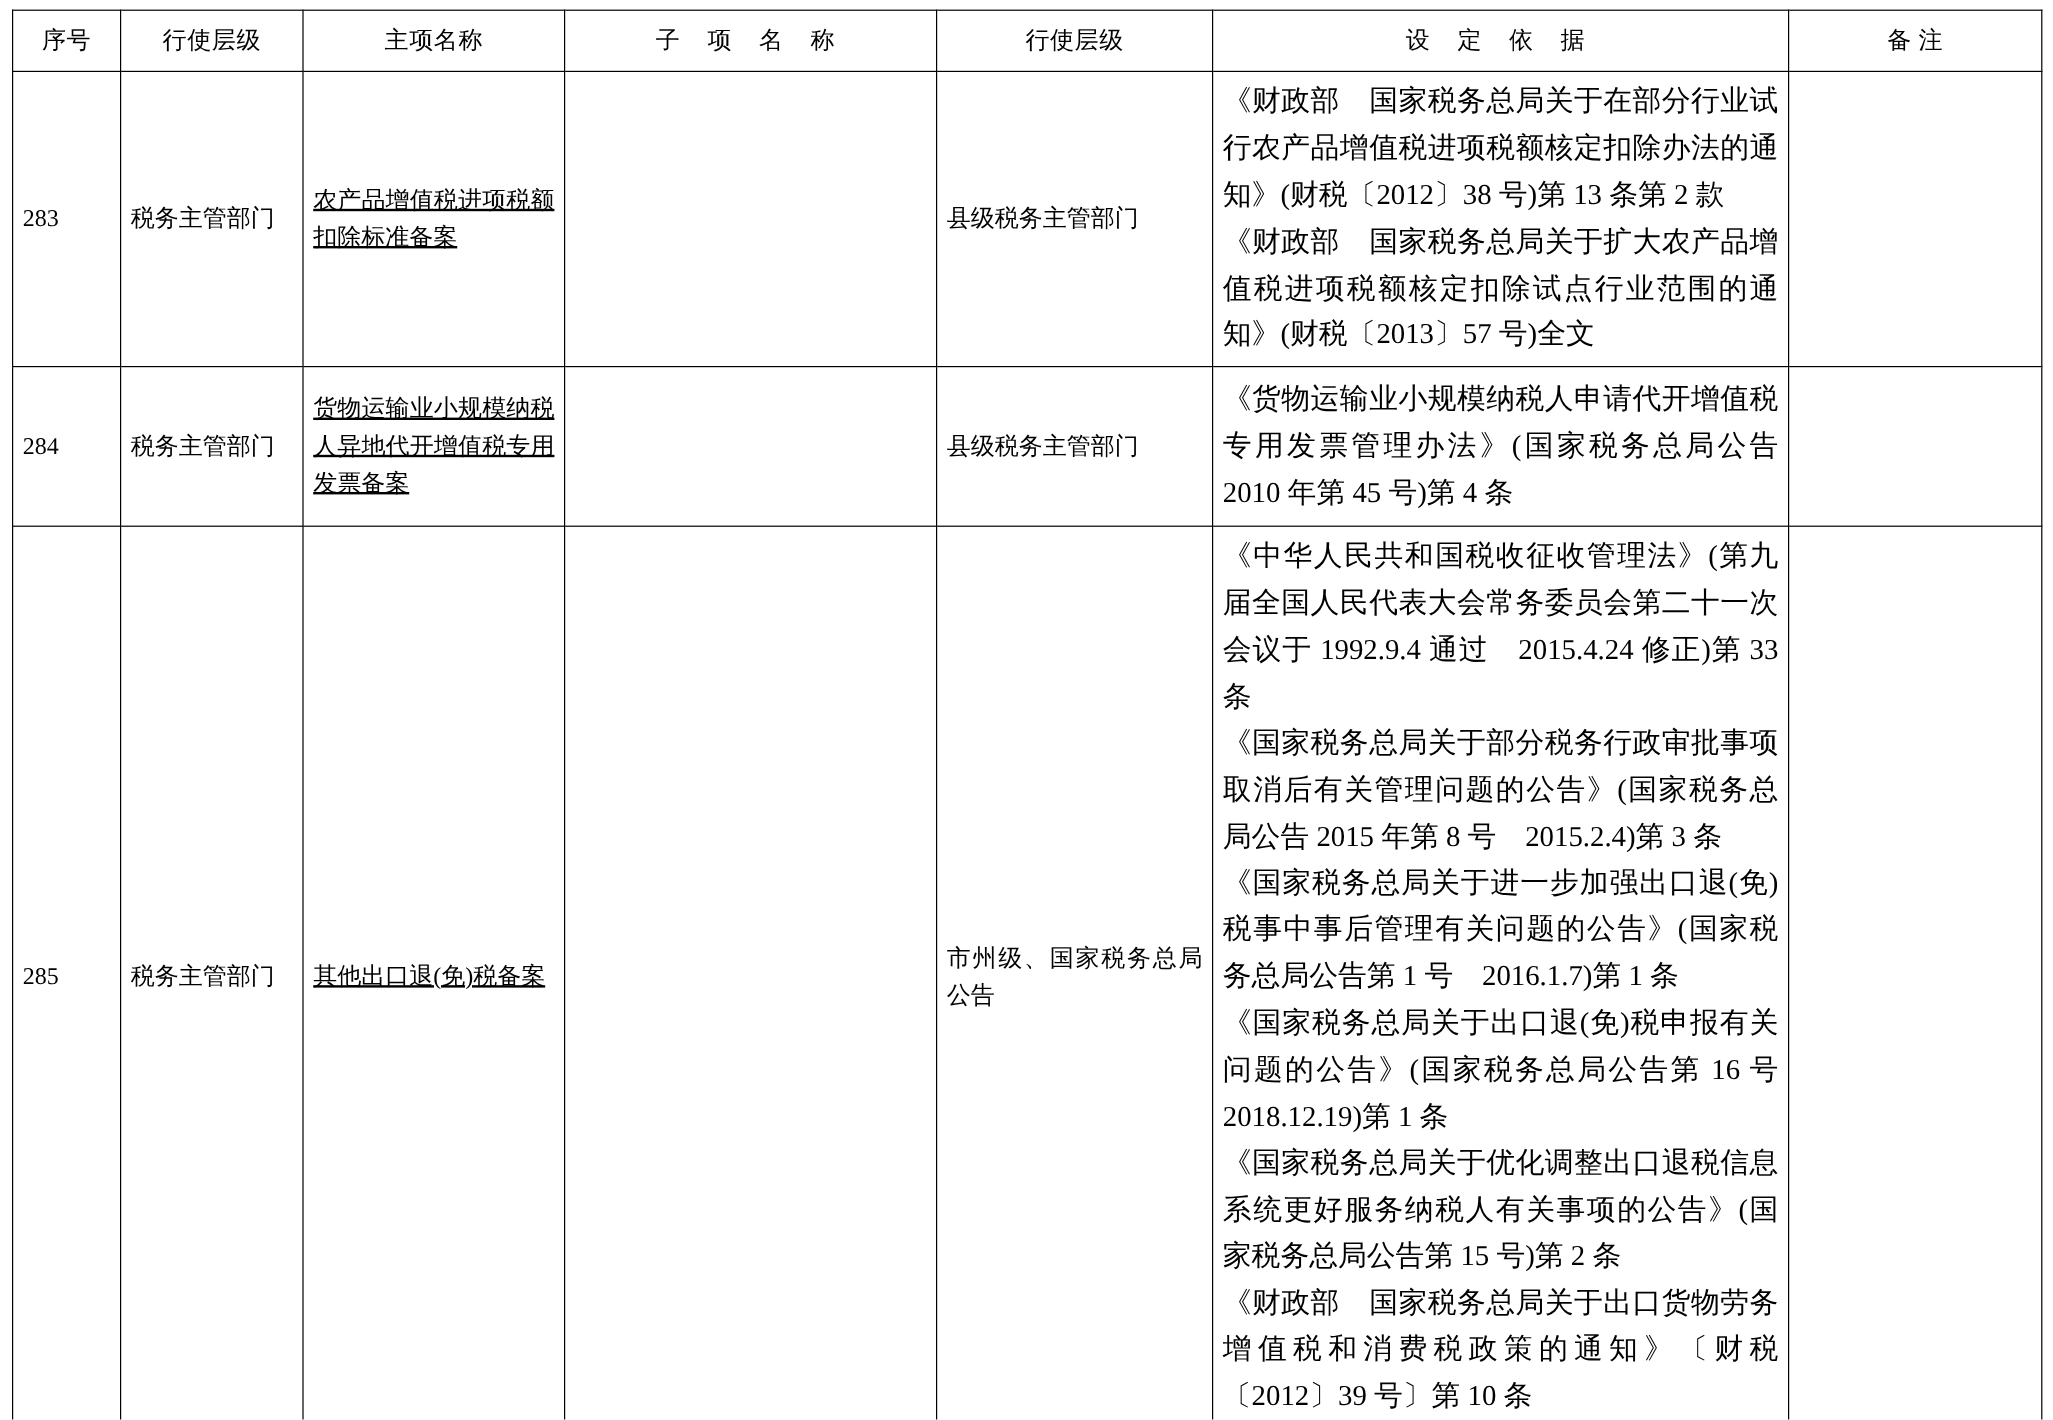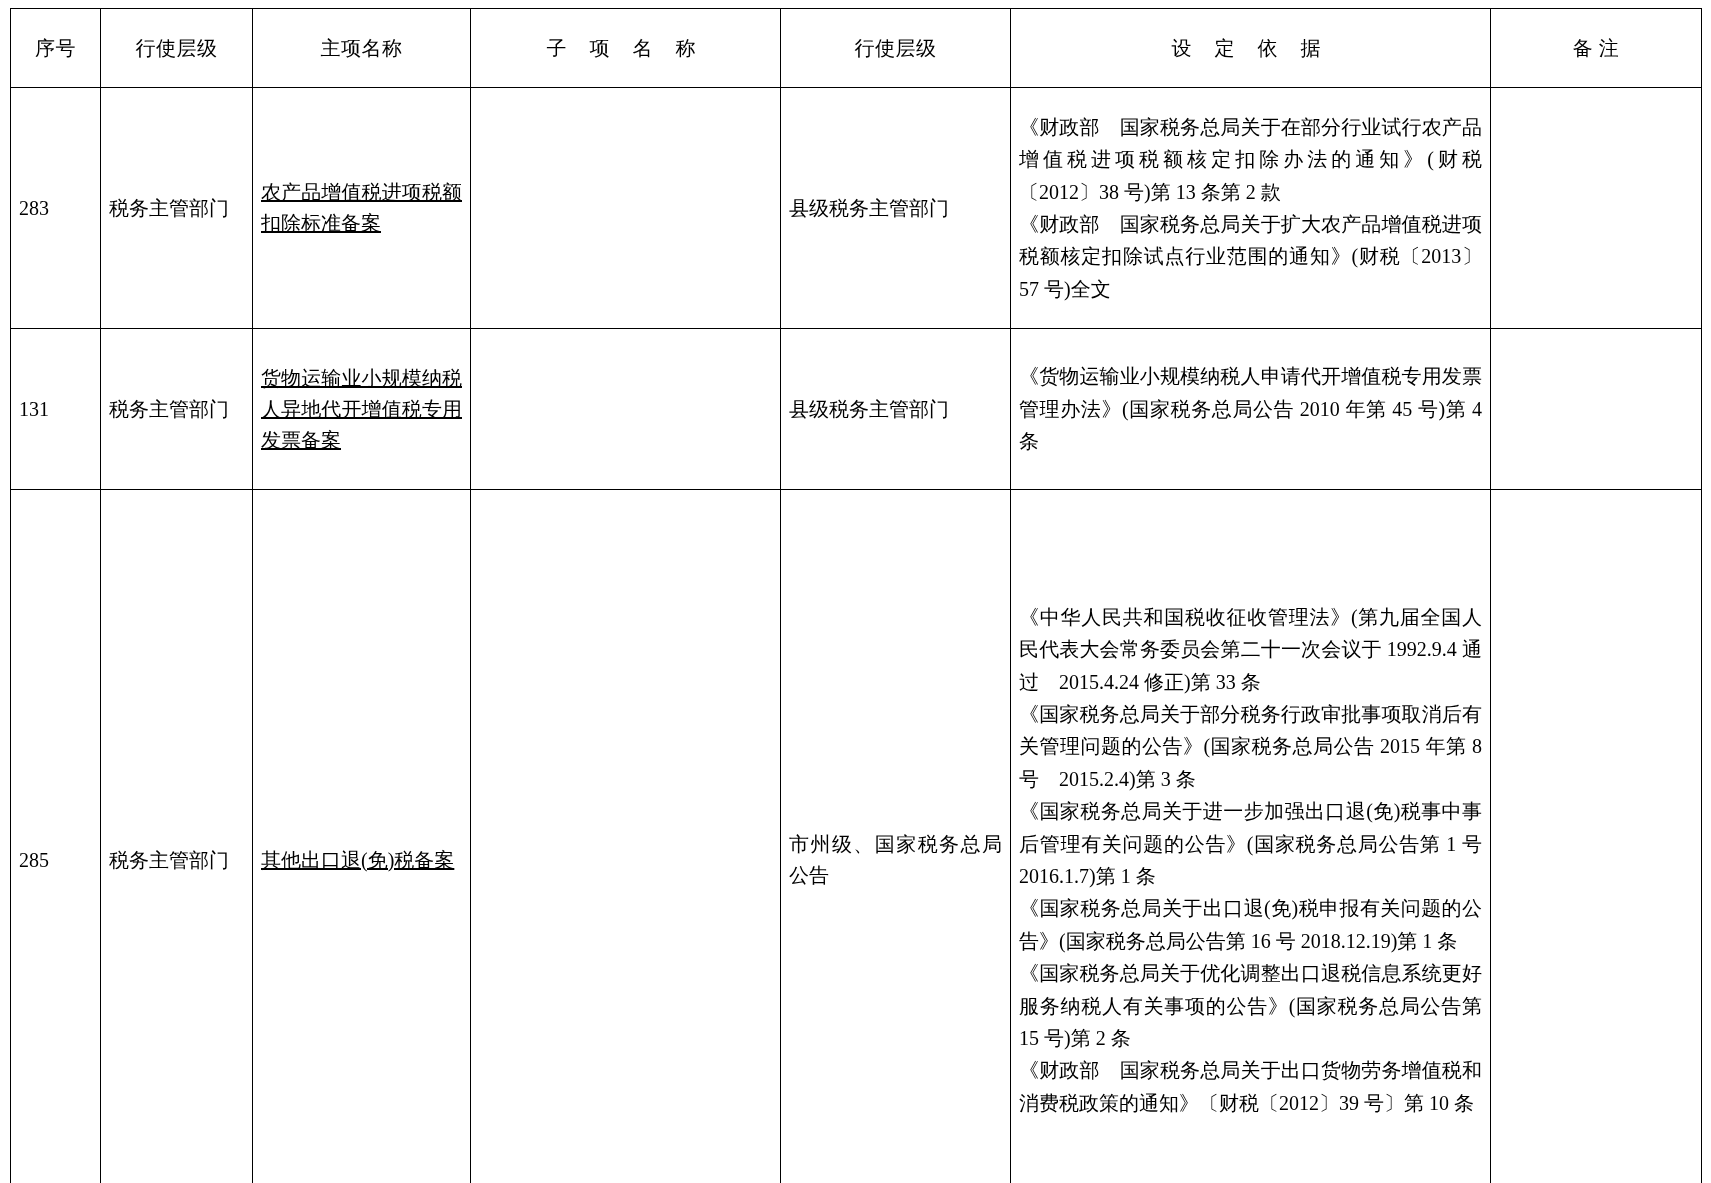--- a/index.html
+++ b/index.html
@@ -21,21 +21,21 @@
   }
   table.doc-table {
     border-collapse: collapse;
     width: 1691px;
     table-layout: fixed;
   }
   table.doc-table td,
   table.doc-table th {
     border: 1px solid #000000;
     vertical-align: middle;
-    padding: 20px 8px;
+    padding: 6px 8px;
     font-weight: normal;
     font-size: 20px;
     line-height: 1.55;
   }
   
   col.c-seq      { width: 90px; }
   col.c-dept     { width: 152px; }
   col.c-main     { width: 218px; }
   col.c-sub      { width: 310px; }
   col.c-level    { width: 230px; }
@@ -53,21 +53,21 @@
     letter-spacing: 9px;
     padding-left: 9px;
   }
   .cell-top {
     vertical-align: middle;
   }
   .basis-block {
     text-align: justify;
     text-align-last: left;
     text-justify: inter-ideograph;
-    font-size: 20px;
+    font-size: 24px;
     line-height: 1.62;
     font-family: Liberation Serif, serif;
   }
   .basis-block p {
     margin: 0;
   }
   .seq-cell {
     font-size: 20px;
   }
   .dept-cell,
@@ -128,21 +128,21 @@
         <td class="level-cell">县级税务主管部门</td>
         <td class="cell-top">
           <div class="basis-block">
             <p>《财政部　国家税务总局关于在部分行业试行农产品增值税进项税额核定扣除办法的通知》(财税〔2012〕38 号)第 13 条第 2 款</p>
             <p>《财政部　国家税务总局关于扩大农产品增值税进项税额核定扣除试点行业范围的通知》(财税〔2013〕57 号)全文</p>
           </div>
         </td>
         <td></td>
       </tr>
       <tr class="row-2">
-        <td class="seq-cell">131</td>
+        <td class="seq-cell">284</td>
         <td class="dept-cell">税务主管部门</td>
         <td class="main-cell">货物运输业小规模纳税人异地代开增值税专用发票备案</td>
         <td></td>
         <td class="level-cell">县级税务主管部门</td>
         <td class="cell-top">
           <div class="basis-block">
             <p>《货物运输业小规模纳税人申请代开增值税专用发票管理办法》(国家税务总局公告 2010 年第 45 号)第 4 条</p>
           </div>
         </td>
         <td></td>

